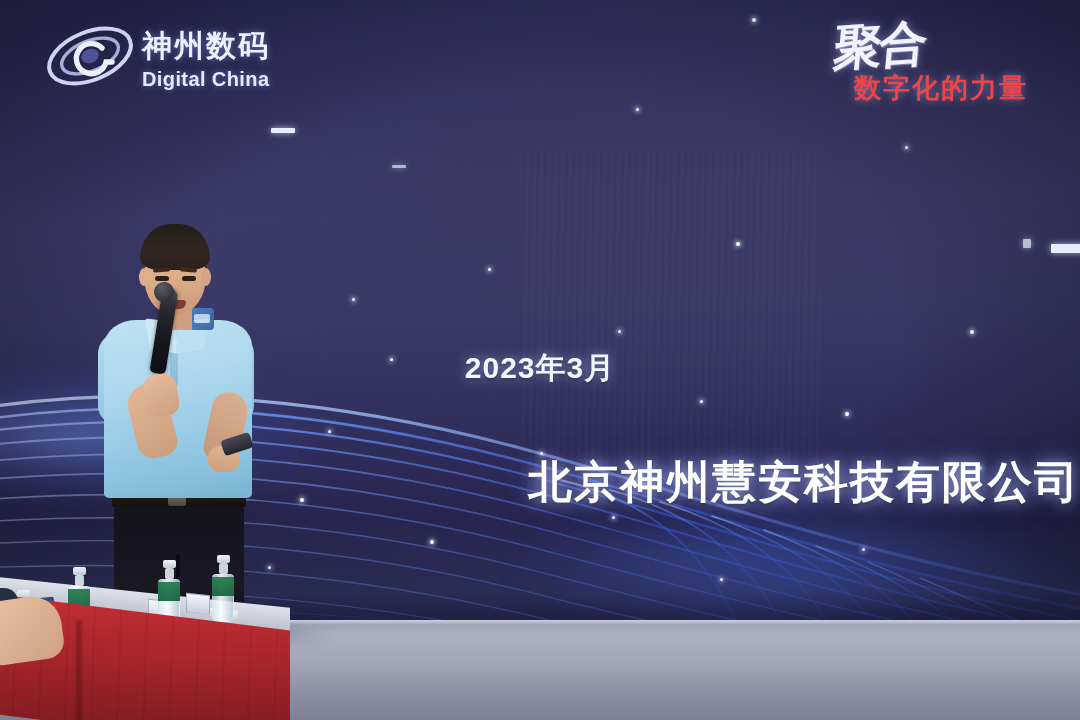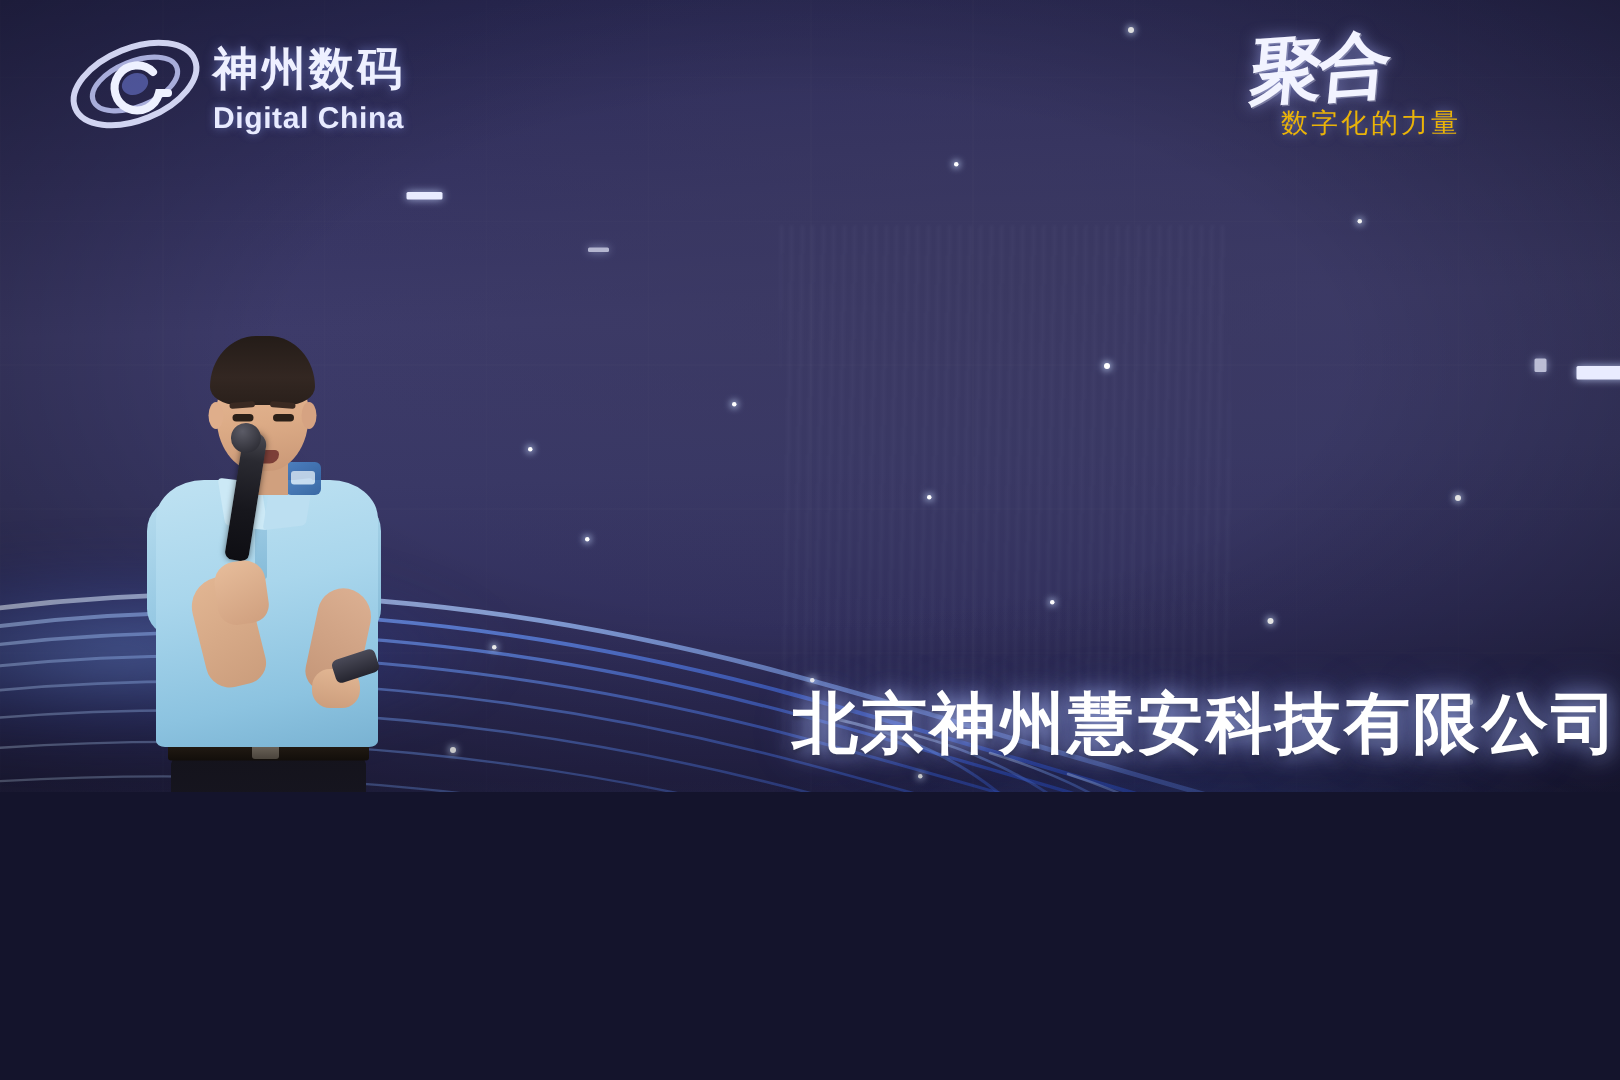--- a/index.html
+++ b/index.html
@@ -1,19 +1,19 @@
 <!DOCTYPE html>
 <html><head>
 <meta charset="utf-8">
 <style>
   * { margin:0; padding:0; box-sizing:border-box; }
   html,body { width:1080px; height:720px; overflow:hidden; background:#14142c;
     font-family:"Liberation Sans","DejaVu Sans",sans-serif; }
 
-  .scene { position:relative; width:1080px; height:528px; overflow:hidden; }
+  .scene { position:relative; width:1080px; height:720px; overflow:hidden; }
 
   
   .screen {
     position:absolute; left:0; top:0; width:1080px; height:628px;
     background:
       radial-gradient(ellipse 70% 55% at 62% 30%, rgba(58,56,96,.85) 0%, rgba(38,36,72,0) 70%),
       linear-gradient(178deg,#2b2a58 0%, #343260 18%, #3d3b6a 34%, #393866 50%, #312f5c 66%, #26244c 82%, #1b1a3c 100%);
   }
   
   .screen-seams{
@@ -52,21 +52,21 @@
   .calli-main {
     position:absolute; left:32px; top:0px;
     font-family:"Liberation Serif","DejaVu Serif",serif;
     font-size:48px; font-weight:700; color:#f2f3ff; letter-spacing:-3px;
     transform:skewX(-9deg) rotate(-4deg);
     text-shadow:0 0 10px rgba(170,180,255,.6), 1px 1px 0 rgba(255,255,255,.3);
     white-space:nowrap;
   }
   .calli-sub {
     position:absolute; left:52px; top:56px;
-    font-size:18px; font-weight:400; color:#eab308; letter-spacing:2px;
+    font-size:27px; font-weight:700; color:#ef4444; letter-spacing:2px;
     text-shadow:0 0 8px rgba(160,175,255,.55);
     white-space:nowrap;
   }
 
   
   .slide-title {
     position:absolute; left:0; top:180px; width:1080px; text-align:center;
     font-size:48px; font-weight:700; color:#ffffff; letter-spacing:3px;
     text-shadow:0 0 16px rgba(180,195,255,.75), 0 0 34px rgba(110,130,255,.45), 0 2px 3px rgba(0,0,0,.5);
   }
@@ -411,20 +411,21 @@
       <div class="logo-cn">神州数码</div>
       <div class="logo-en">Digital China</div>
     </div>
   </div>
 
   <div class="calli-block">
     <div class="calli-main">聚合</div>
     <div class="calli-sub">数字化的力量</div>
   </div>
 
+  <div class="slide-date">2023年3月</div>
   <div class="slide-company">北京神州慧安科技有限公司</div>
 
   <div class="floor"></div>
   <div class="floor-edge"></div>
   <div class="floor-shadow"></div>
 
   <div class="speaker">
     <div class="sp-pants"></div>
     <div class="sp-pants-split"></div>
     <div class="sp-belt"></div>

